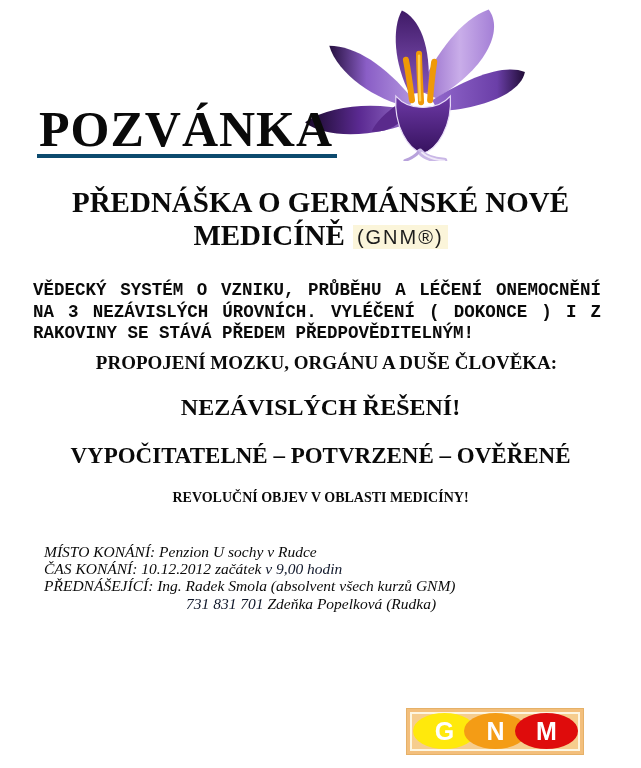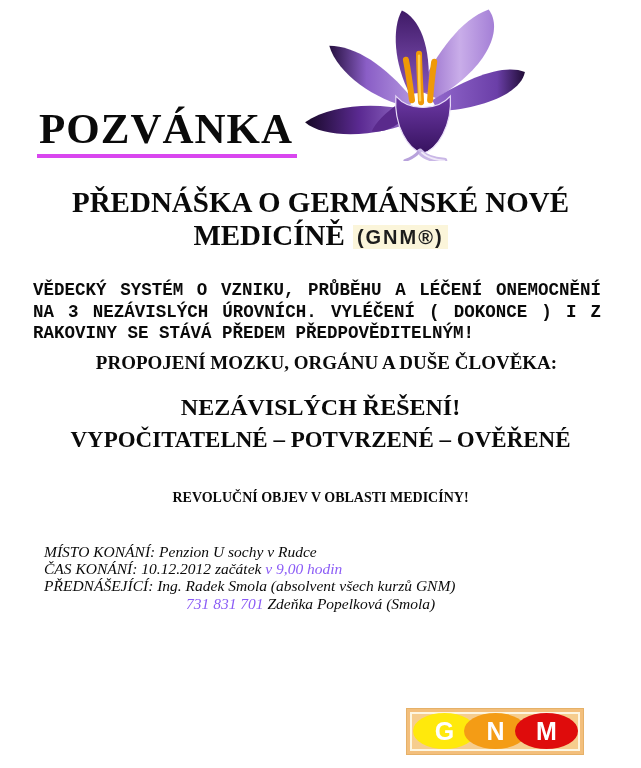--- a/index.html
+++ b/index.html
@@ -3,58 +3,58 @@
 <meta charset="utf-8">
 <style>
   html,body{margin:0;padding:0;background:#ffffff;}
   .page{
     position:relative;width:641px;height:768px;background:#ffffff;overflow:hidden;
     font-family:"Liberation Serif", serif;color:#0a0a0a;
   }
   
   .title{
     position:absolute;left:37px;top:105px;margin:0;
-    font-size:43px;font-weight:bold;letter-spacing:1px;line-height:48px;
-    border-bottom:4px solid #d946ef;padding:0 4px 1px 2px;
+    font-size:50px;font-weight:bold;letter-spacing:1px;line-height:48px;
+    border-bottom:4px solid #0c4a6e;padding:0 4px 1px 2px;
   }
   
   .flower{position:absolute;left:297px;top:3px;width:234px;height:158px;}
   
   .heading{
     position:absolute;left:0;right:0;top:186px;text-align:center;
     font-size:29px;font-weight:bold;line-height:33px;margin:0;
   }
   .gnm-chip{
     font-family:"Liberation Sans", sans-serif;
-    font-size:20px;font-weight:700;letter-spacing:2px;color:#1c1c1c;
+    font-size:20px;font-weight:400;letter-spacing:2px;color:#1c1c1c;
     background:#fbf5da;padding:1px 4px;margin-left:8px;
     vertical-align:1px;
   }
   
   .intro{
     position:absolute;left:33px;top:280px;width:568px;margin:0;
     font-size:17.5px;font-weight:bold;line-height:21.6px;
     text-align:justify;
     font-family:Liberation Mono, monospace;
   }
   
   .sub{position:absolute;left:0;right:0;text-align:center;font-weight:bold;margin:0;}
   .sub1{top:352px;font-size:19px;padding-left:12px;}
   .sub2{top:394px;font-size:24px;}
-  .sub3{top:427px;font-size:23px;}
+  .sub3{top:443px;font-size:23px;}
   .sub4{top:490px;font-size:14px;}
   
   .details{
     position:absolute;left:44px;top:543px;
     font-style:italic;font-size:15.5px;line-height:17.2px;
   }
   .details span{white-space:pre-wrap;}
   .dline{margin:0;}
   .dline.indent{margin-left:142px;}
-  .red{color:#8b5cf6;}
+  .red{color:#0f172a;}
   
   .logo{
     position:absolute;left:406px;top:708px;width:178px;height:47px;
     background:#f3bf7c;border:1px solid #e6b168;box-sizing:border-box;
   }
   .logo-frame{position:absolute;inset:3px;border:2px solid #fdf6e2;background:#f6cd8e;}
   .logo-ellipse{
     position:absolute;top:4px;width:63px;height:36px;border-radius:50%;
     display:flex;align-items:center;justify-content:center;
     font-family:"Liberation Sans", sans-serif;font-weight:700;font-size:25px;color:#ffffff;
@@ -137,21 +137,21 @@
     <div class="dline">
       <span>MÍSTO KONÁNÍ: Penzion U sochy v Rudce</span>
     </div>
     <div class="dline">
       <span>ČAS KONÁNÍ: 10.12.2012 začátek </span><span class="red">v 9,00 hodin</span>
     </div>
     <div class="dline">
       <span>PŘEDNÁŠEJÍCÍ: Ing. Radek Smola (absolvent všech kurzů GNM)</span>
     </div>
     <div class="dline indent">
-      <span class="red">731 831 701</span><span> Zdeňka Popelková (Smola)</span>
+      <span class="red">731 831 701</span><span> Zdeňka Popelková (Rudka)</span>
     </div>
   </div>
 
   <div class="logo">
     <div class="logo-frame"></div>
     <span class="logo-ellipse logo-g">G</span>
     <span class="logo-ellipse logo-n">N</span>
     <span class="logo-ellipse logo-m">M</span>
   </div>
 

